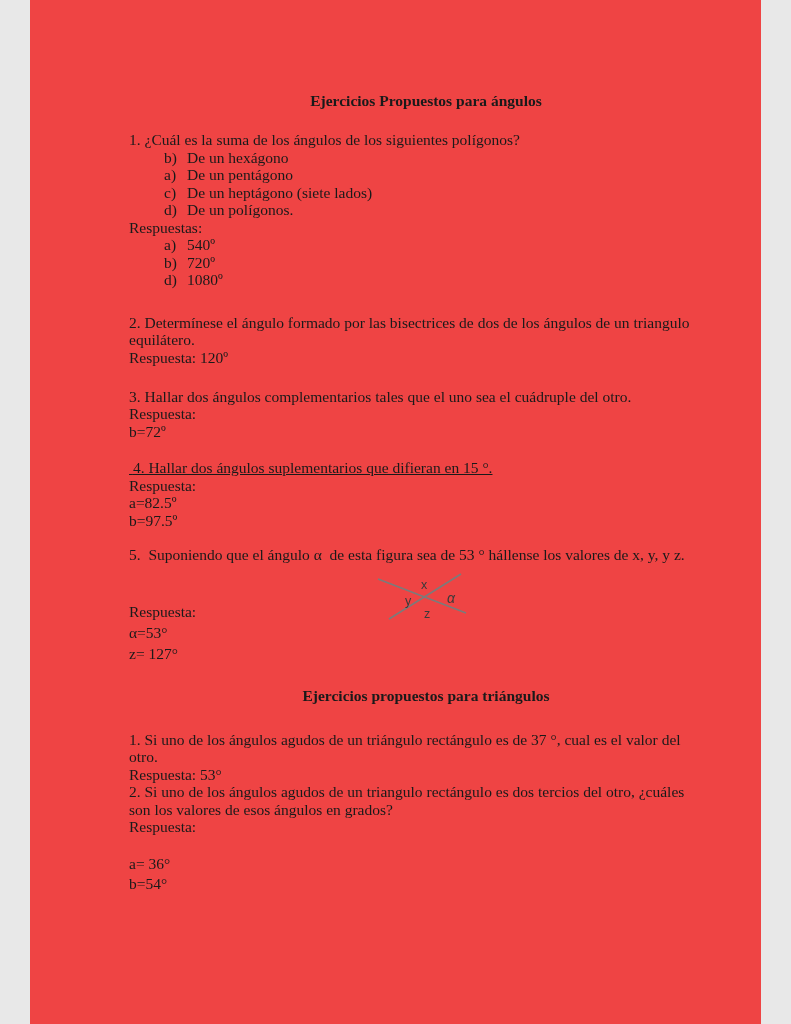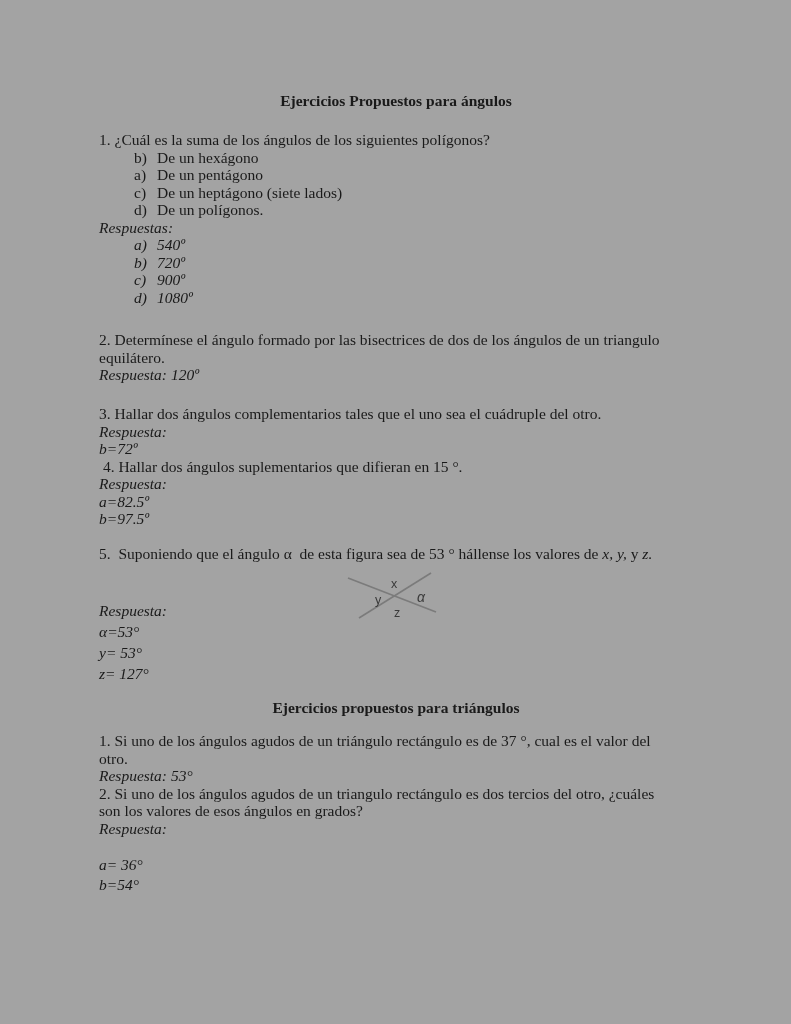--- a/index.html
+++ b/index.html
@@ -1,47 +1,47 @@
 <!DOCTYPE html>
 <html><head>
 <meta charset="utf-8">
 <style>
   html,body{margin:0;padding:0;background:#e8e8e8;}
   .page{
     position:relative;
-    width:791px;height:1024px;
-    background:#a3a3a3;
+    width:731px;height:1024px;
+    background:#ef4444;
     font-family:"Liberation Serif", serif;
     font-size:15.5px;
     color:#1a1a1a;
     overflow:hidden;
     margin:0 auto;
   }
   .content{margin:0 99px;width:594px;}
   .line{line-height:17.5px;white-space:pre-wrap;}
   .doc-title{
     font-weight:bold;
     text-align:center;
     line-height:17.5px;
   }
   .title-1{margin-top:92px;}
   .q1{margin-top:21.5px;}
   .q2{margin-top:25px;}
   .q3{margin-top:21.5px;}
-  .q4{}
+  .q4{margin-top:19px;text-decoration:underline;}
   .q5{margin-top:17px;}
   .q5-answers{margin-top:37.5px;position:relative;}
   .q5-answers .line{line-height:21px;}
-  .title-2{margin-top:15px;}
-  .s2q1{margin-top:16px;}
+  .title-2{margin-top:23px;}
+  .s2q1{margin-top:26px;}
   .deg20{line-height:20px;}
   .mt2{margin-top:18px;}
   .opt{padding-left:35px;}
   .opt-label{display:inline-block;width:23px;}
-  .it{font-style:italic;}
+  .it{}
   .figure{
     position:absolute;
     left:245px;top:-30px;
     width:100px;height:55px;
   }
   .figure svg{display:block;}
   .fig-label{
     font-family:"Liberation Sans", sans-serif;
     font-size:12.5px;
     fill:#3a3a3a;
@@ -56,21 +56,20 @@
     <div class="doc-title title-1">Ejercicios Propuestos para ángulos</div>
 
     <div class="line q1">1. ¿Cuál es la suma de los ángulos de los siguientes polígonos?</div>
     <div class="line opt"><span class="opt-label">b)</span><span>De un hexágono</span></div>
     <div class="line opt"><span class="opt-label">a)</span><span>De un pentágono</span></div>
     <div class="line opt"><span class="opt-label">c)</span><span>De un heptágono (siete lados)</span></div>
     <div class="line opt"><span class="opt-label">d)</span><span>De un polígonos.</span></div>
     <div class="line it">Respuestas:</div>
     <div class="line opt it"><span class="opt-label">a)</span><span>540º</span></div>
     <div class="line opt it"><span class="opt-label">b)</span><span>720º</span></div>
-    <div class="line opt it"><span class="opt-label">c)</span><span>900º</span></div>
     <div class="line opt it"><span class="opt-label">d)</span><span>1080º</span></div>
 
     <div class="line q2">2. Determínese el ángulo formado por las bisectrices de dos de los ángulos de un triangulo</div>
     <div class="line">equilátero.</div>
     <div class="line it">Respuesta: 120º</div>
 
     <div class="line q3">3. Hallar dos ángulos complementarios tales que el uno sea el cuádruple del otro.</div>
     <div class="line it">Respuesta:</div>
     <div class="line it">b=72º</div>
 
@@ -88,21 +87,20 @@
           <line x1="4" y1="8" x2="92" y2="42" stroke="#7b7b7b" stroke-width="1.6"></line>
           <line x1="15" y1="48" x2="87" y2="3" stroke="#7b7b7b" stroke-width="1.6"></line>
           <text x="47" y="18" class="fig-label">x</text>
           <text x="31" y="34" class="fig-label">y</text>
           <text x="73" y="32" class="fig-label" style="font-style:italic;font-size:14px;">α</text>
           <text x="50" y="47" class="fig-label">z</text>
         </svg>
       </div>
       <div class="line it">Respuesta:</div>
       <div class="line it">α=53°</div>
-      <div class="line it">y= 53°</div>
       <div class="line it">z= 127°</div>
     </div>
 
     <div class="doc-title title-2">Ejercicios propuestos para triángulos</div>
 
     <div class="line s2q1">1. Si uno de los ángulos agudos de un triángulo rectángulo es de 37 °, cual es el valor del</div>
     <div class="line">otro.</div>
     <div class="line it">Respuesta: 53°</div>
 
     <div class="line">2. Si uno de los ángulos agudos de un triangulo rectángulo es dos tercios del otro, ¿cuáles</div>

